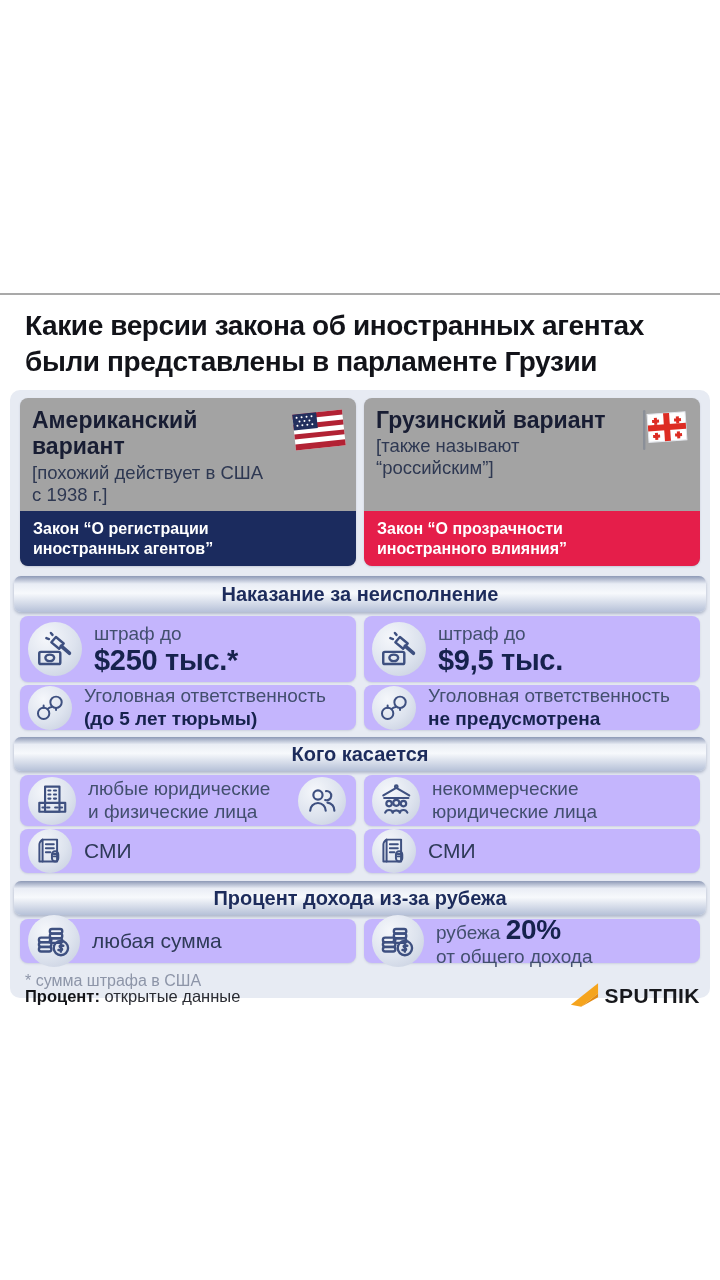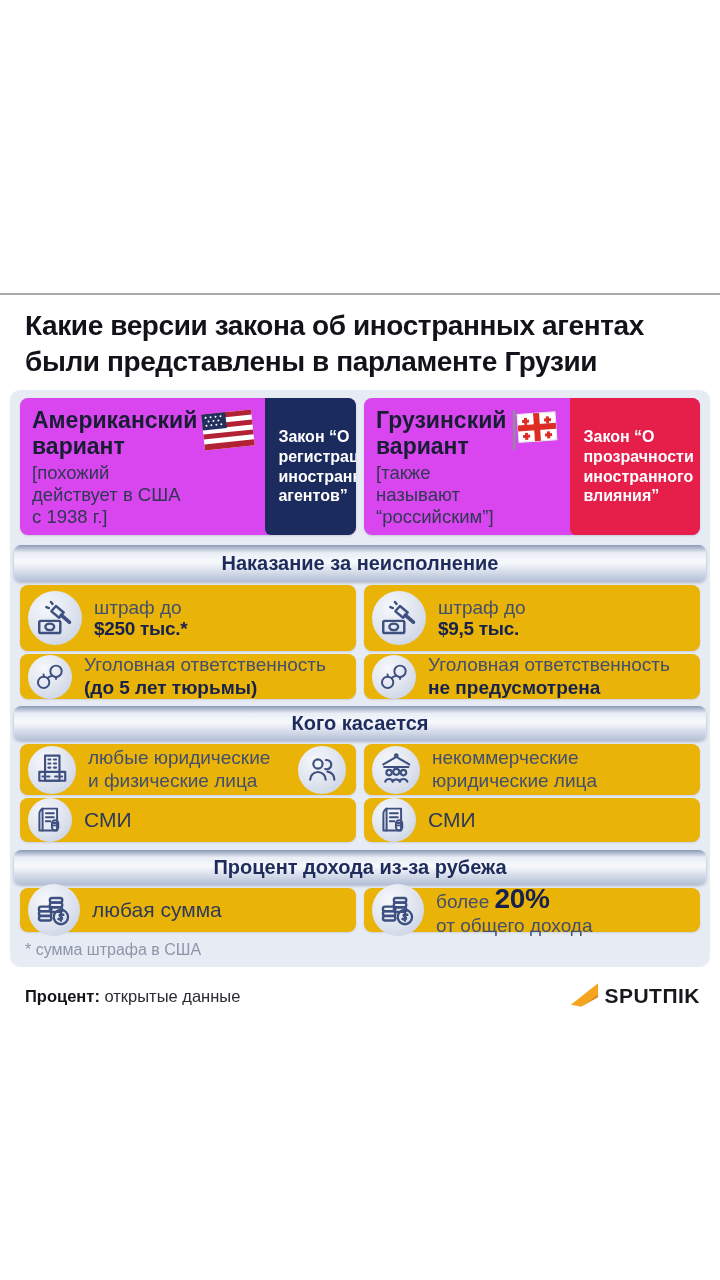--- a/index.html
+++ b/index.html
@@ -23,22 +23,22 @@
 
   .panel {
     position:absolute; left:10px; top:374px; width:700px;
     background:#e7ebf3; border-radius:10px;
     padding:8px 0 8px 0;
   }
 
   .cols { display:grid; grid-template-columns:1fr 1fr; gap:8px; padding:0 10px; }
 
   
-  .variant-card { background:#d946ef; border-radius:8px; overflow:hidden;
-                  box-shadow:0 1px 2px rgba(110,120,150,.28); display:flex; flex-direction:row; height:137px; }
+  .variant-card { background:#a3a3a3; border-radius:8px; overflow:hidden;
+                  box-shadow:0 1px 2px rgba(110,120,150,.28); display:flex; flex-direction:column; height:168px; }
   .variant-top { flex:1; display:flex; padding:9px 10px 4px 12px; gap:4px; }
   .variant-texts { flex:1; min-width:0; }
   .variant-name { font-size:23px; font-weight:700; color:#181d33; line-height:1.15; }
   .variant-note { font-size:18.5px; color:#2e3852; line-height:1.18; margin-top:2px; }
   .flag-wrap { flex:0 0 auto; padding-top:2px; }
   .law-banner {
     min-height:55px; display:flex; align-items:center;
     padding:6px 13px; color:#ffffff; font-size:16px; font-weight:700; line-height:1.22;
     border-radius:0 0 6px 6px;
   }
@@ -54,38 +54,38 @@
     font-size:20px; font-weight:700; color:#1d2c5c;
   }
   .strip.s1 { margin-top:10px; }
   .strip.s2 { margin-top:7px; height:34px; }
   .strip.s3 { margin-top:8px; height:34px; }
 
   .rowgap { margin-top:4px; }
   .colstack { display:flex; flex-direction:column; gap:3px; }
 
   .row-card {
-    background:#eab308; border-radius:8px; box-shadow:0 1px 2px rgba(110,120,150,.22);
+    background:#c4b5fd; border-radius:8px; box-shadow:0 1px 2px rgba(110,120,150,.22);
     display:flex; align-items:center; gap:12px; padding:4px 10px 4px 8px;
   }
   .h66 { height:66px; } .h45 { height:45px; } .h51 { height:51px; } .h44 { height:44px; } .h56 { height:44px; }
 
   .badge {
     flex:0 0 auto; border-radius:50%;
     background:radial-gradient(circle at 35% 30%, #f5f7fb 0%, #dde3ee 55%, #c3cbdd 100%);
     display:flex; align-items:center; justify-content:center;
   }
   .b54 { width:54px; height:54px; } .b44 { width:44px; height:44px; }
   .b48 { width:48px; height:48px; } .b52 { width:52px; height:52px; }
   .badge svg { width:72%; height:72%; stroke:#3e5080; fill:none; stroke-width:1.5;
                stroke-linecap:round; stroke-linejoin:round; }
 
   .txt { flex:1; min-width:0; line-height:1.18; }
   .lbl { font-size:19px; color:#424f6e; }
-  .val-big { font-size:19px; font-weight:800; color:#16224d; letter-spacing:-0.3px; line-height:1.05; }
+  .val-big { font-size:29px; font-weight:800; color:#16224d; letter-spacing:-0.3px; line-height:1.05; }
   .bold19 { font-size:19px; font-weight:700; color:#16224d; }
   .t21 { font-size:21px; color:#2e3a58; }
   .inline-big { font-size:28px; font-weight:800; color:#16224d; letter-spacing:-0.3px; }
 
   .footnote { margin:9px 0 0 15px; font-size:16px; color:#8d95a8; }
 
   .source-row {
     position:absolute; left:25px; right:20px; top:964px; height:32px;
     display:flex; align-items:center; justify-content:space-between;
   }
@@ -340,21 +340,21 @@
             <rect x="2.5" y="16" width="8" height="2.9" rx="1.4"></rect>
             <rect x="9.5" y="4.5" width="8" height="2.9" rx="1.4"></rect>
             <rect x="9.5" y="7.5" width="8" height="2.9" rx="1.4"></rect>
             <rect x="9.5" y="10.5" width="8" height="2.9" rx="1.4"></rect>
             <circle cx="16.6" cy="16.7" r="4.6"></circle>
             <path d="M16.6 14.4v4.6M18.2 15.3c-1.9-.9-3.4.1-1.7 1.2 1.8 1 .6 2.3-1.5 1.4"></path>
           </svg>
         </span>
         <div class="txt">
           <div>
-            <span class="lbl">более </span><span class="inline-big">20%</span>
+            <span class="lbl">рубежа </span><span class="inline-big">20%</span>
           </div>
           <div class="lbl">от общего дохода</div>
         </div>
       </div>
     </div>
 
     <div class="footnote">* сумма штрафа в США</div>
   </div>
 
   <div class="source-row">

